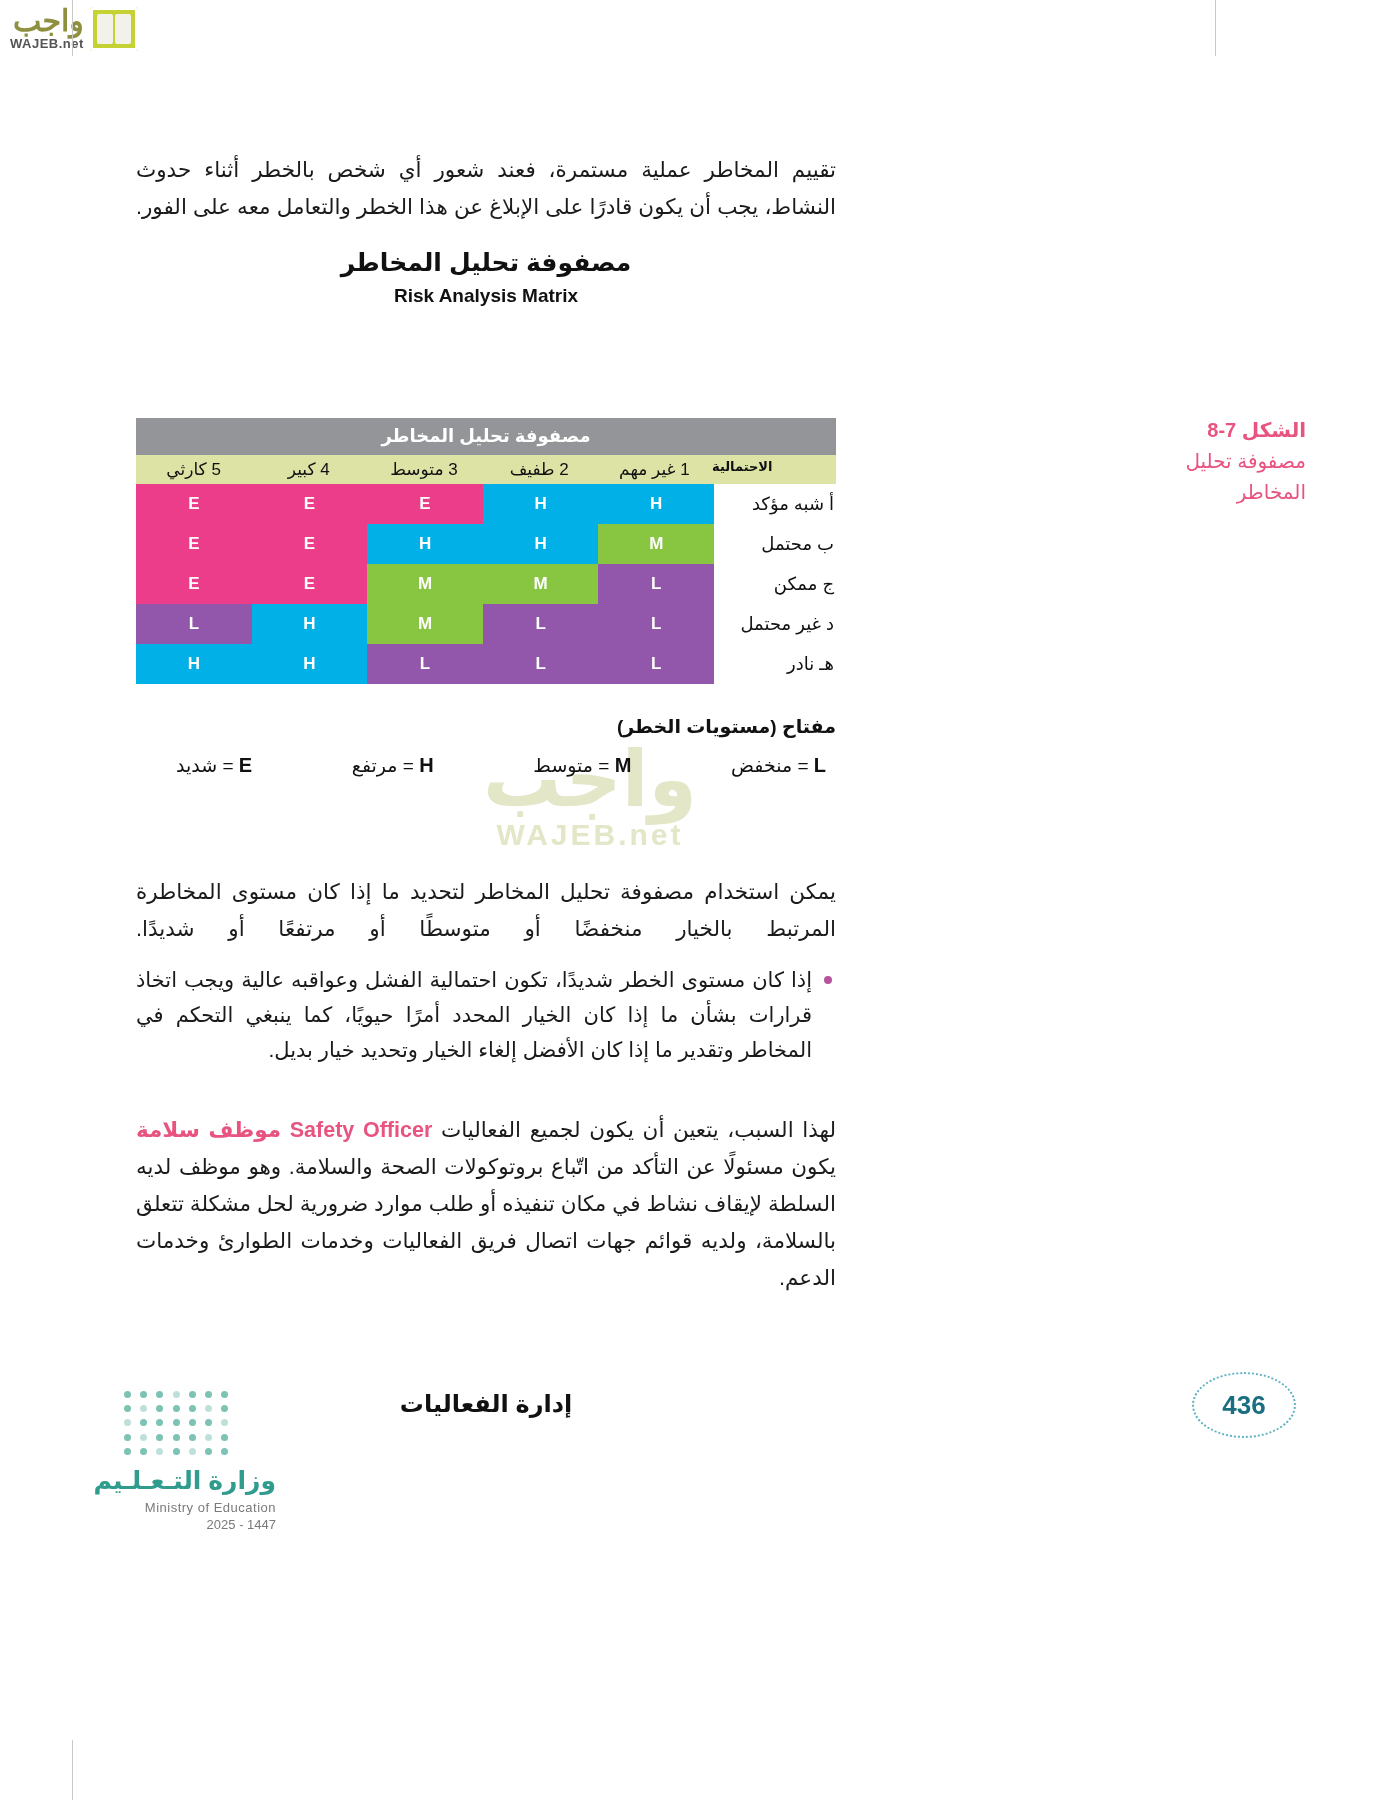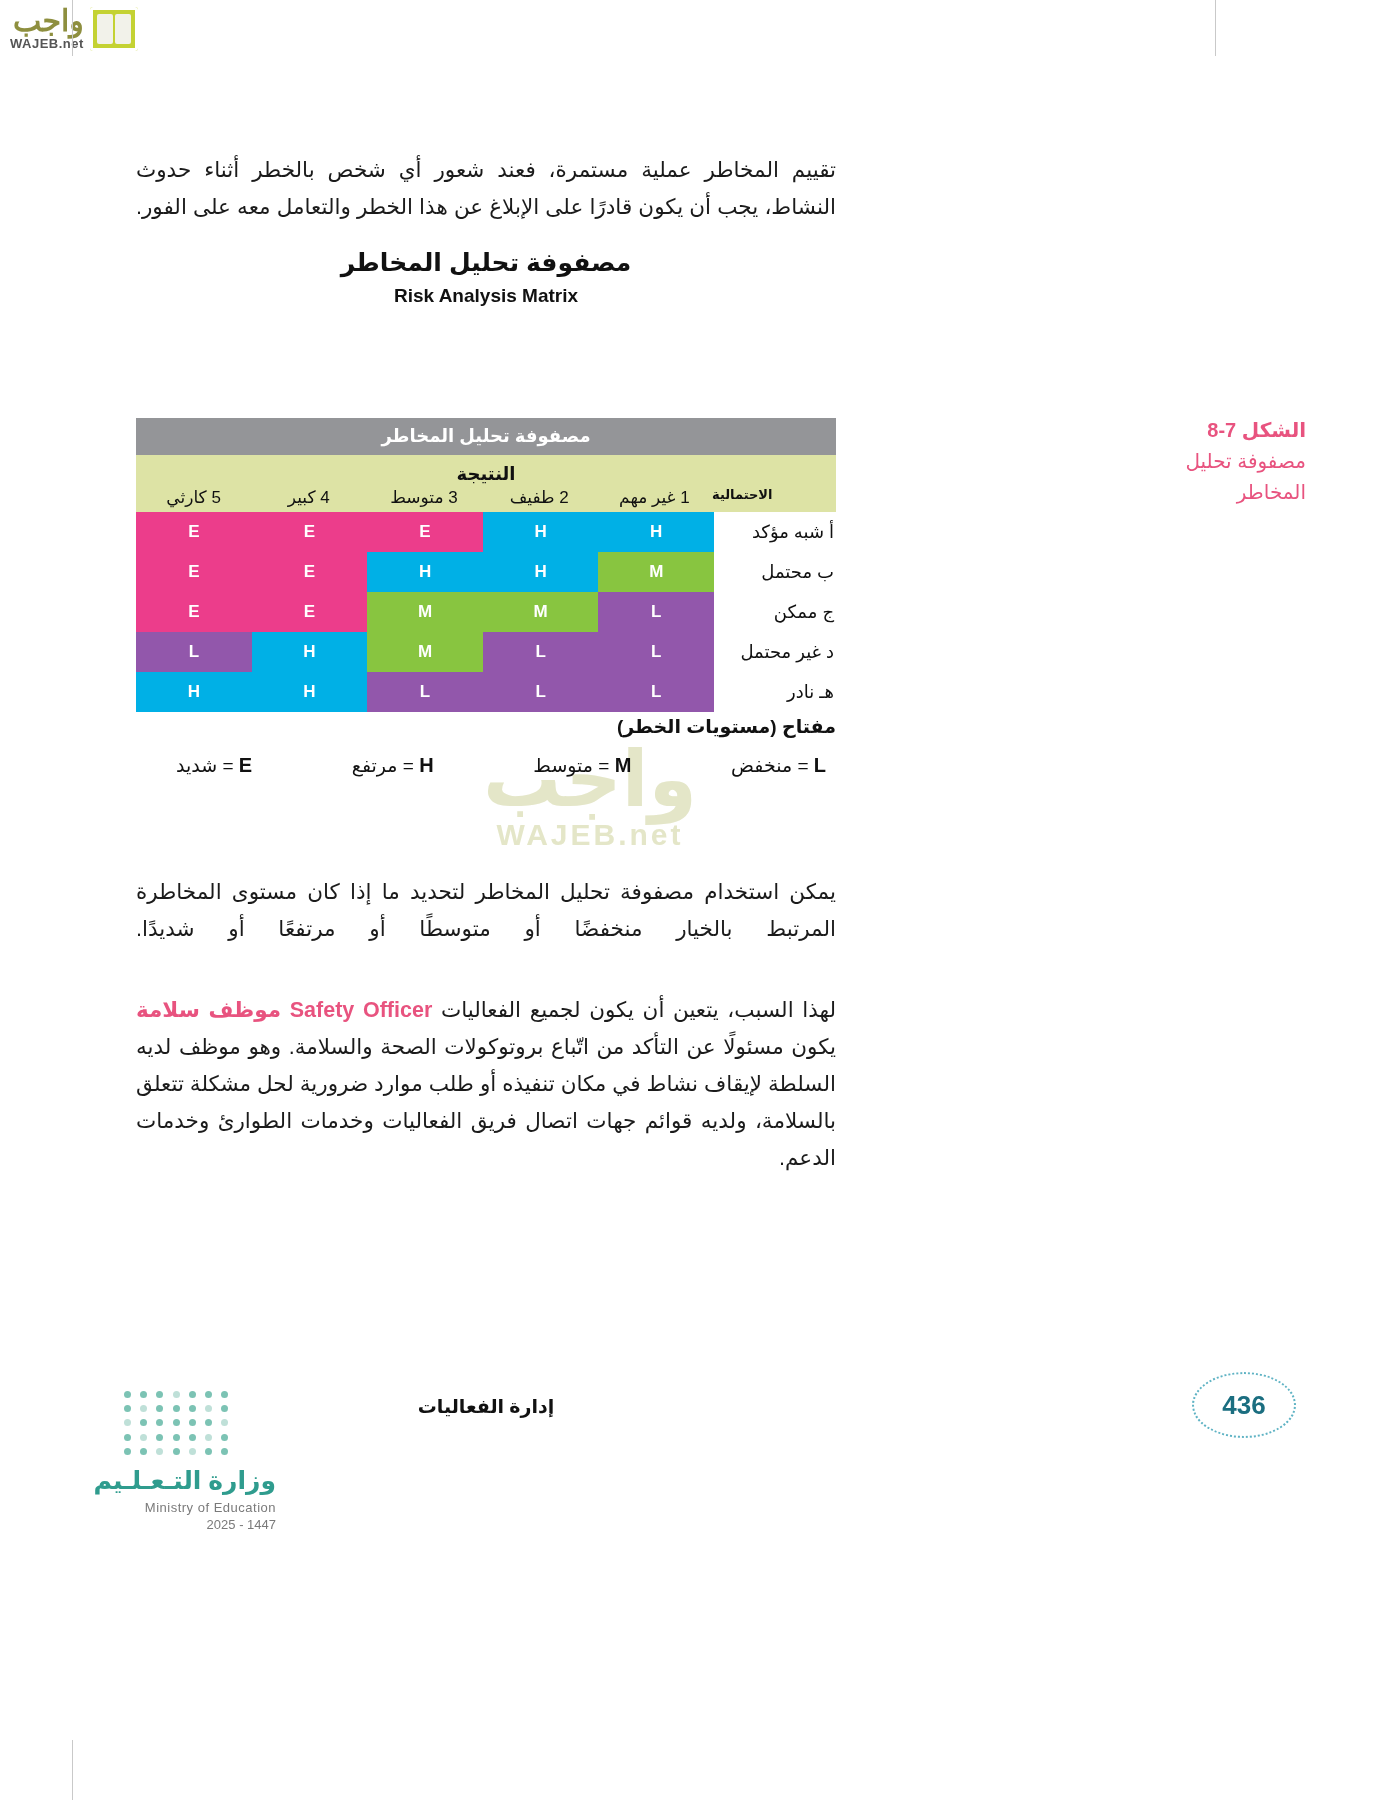--- a/index.html
+++ b/index.html
@@ -288,21 +288,21 @@
   .term-pink { color: #e8537f; font-weight: bold; }
   .term-en { direction: ltr; unicode-bidi: embed; }
 
   
   .footer-label {
     position: absolute;
     right: 560px;
     bottom: 382px;
     width: 700px;
     text-align: center;
-    font-size: 19px;
+    font-size: 24px;
     font-weight: bold;
     color: #111;
   }
   .page-number-badge {
     position: absolute;
     right: 100px;
     bottom: 362px;
     width: 100px;
     height: 62px;
     border-radius: 50%;
@@ -394,21 +394,20 @@
 <div class="figure-caption">
   <div class="fig-num">الشكل 7-8</div>
   <div>مصفوفة تحليل</div>
   <div>المخاطر</div>
 </div>
 
 <div class="matrix-wrap">
   <div class="matrix-title">مصفوفة تحليل المخاطر</div>
 
   <div class="matrix-headband">
-    <div class="consequence-label">النتيجة</div>
     <div class="col-head-row">
       <div class="rowhead-cell">الاحتمالية</div>
       <div class="col-head">1 غير مهم</div>
       <div class="col-head">2 طفيف</div>
       <div class="col-head">3 متوسط</div>
       <div class="col-head">4 كبير</div>
       <div class="col-head">5 كارثي</div>
     </div>
   </div>
 
@@ -463,20 +462,21 @@
       <span class="legend-item"><b>M</b> = متوسط</span>
       <span class="legend-item"><b>H</b> = مرتفع</span>
       <span class="legend-item"><b>E</b> = شديد</span>
     </div>
 </div>
 
 <div class="content" style="top: 830px;">
   <p class="body-text justify-both">يمكن استخدام مصفوفة تحليل المخاطر لتحديد ما إذا كان مستوى المخاطرة المرتبط بالخيار منخفضًا أو متوسطًا أو مرتفعًا أو شديدًا.</p>
 
   <ul class="bullets">
+    <li>إذا كان مستوى الخطر شديدًا، تكون احتمالية الفشل وعواقبه عالية ويجب اتخاذ قرارات بشأن ما إذا كان الخيار المحدد أمرًا حيويًا، كما ينبغي التحكم في المخاطر وتقدير ما إذا كان الأفضل إلغاء الخيار وتحديد خيار بديل.</li>
   </ul>
 
   <p class="body-text justify-both">
     <span>لهذا السبب، يتعين أن يكون لجميع الفعاليات </span><span class="term-pink term-en">Safety Officer</span><span> </span><span class="term-pink">موظف سلامة</span><span> يكون مسئولًا عن التأكد من اتّباع بروتوكولات الصحة والسلامة. وهو موظف لديه السلطة لإيقاف نشاط في مكان تنفيذه أو طلب موارد ضرورية لحل مشكلة تتعلق بالسلامة، ولديه قوائم جهات اتصال فريق الفعاليات وخدمات الطوارئ وخدمات الدعم.</span>
   </p>
 </div>
 
 <div class="footer-label">إدارة الفعاليات</div>
 
 <div class="page-number-badge">436</div>

